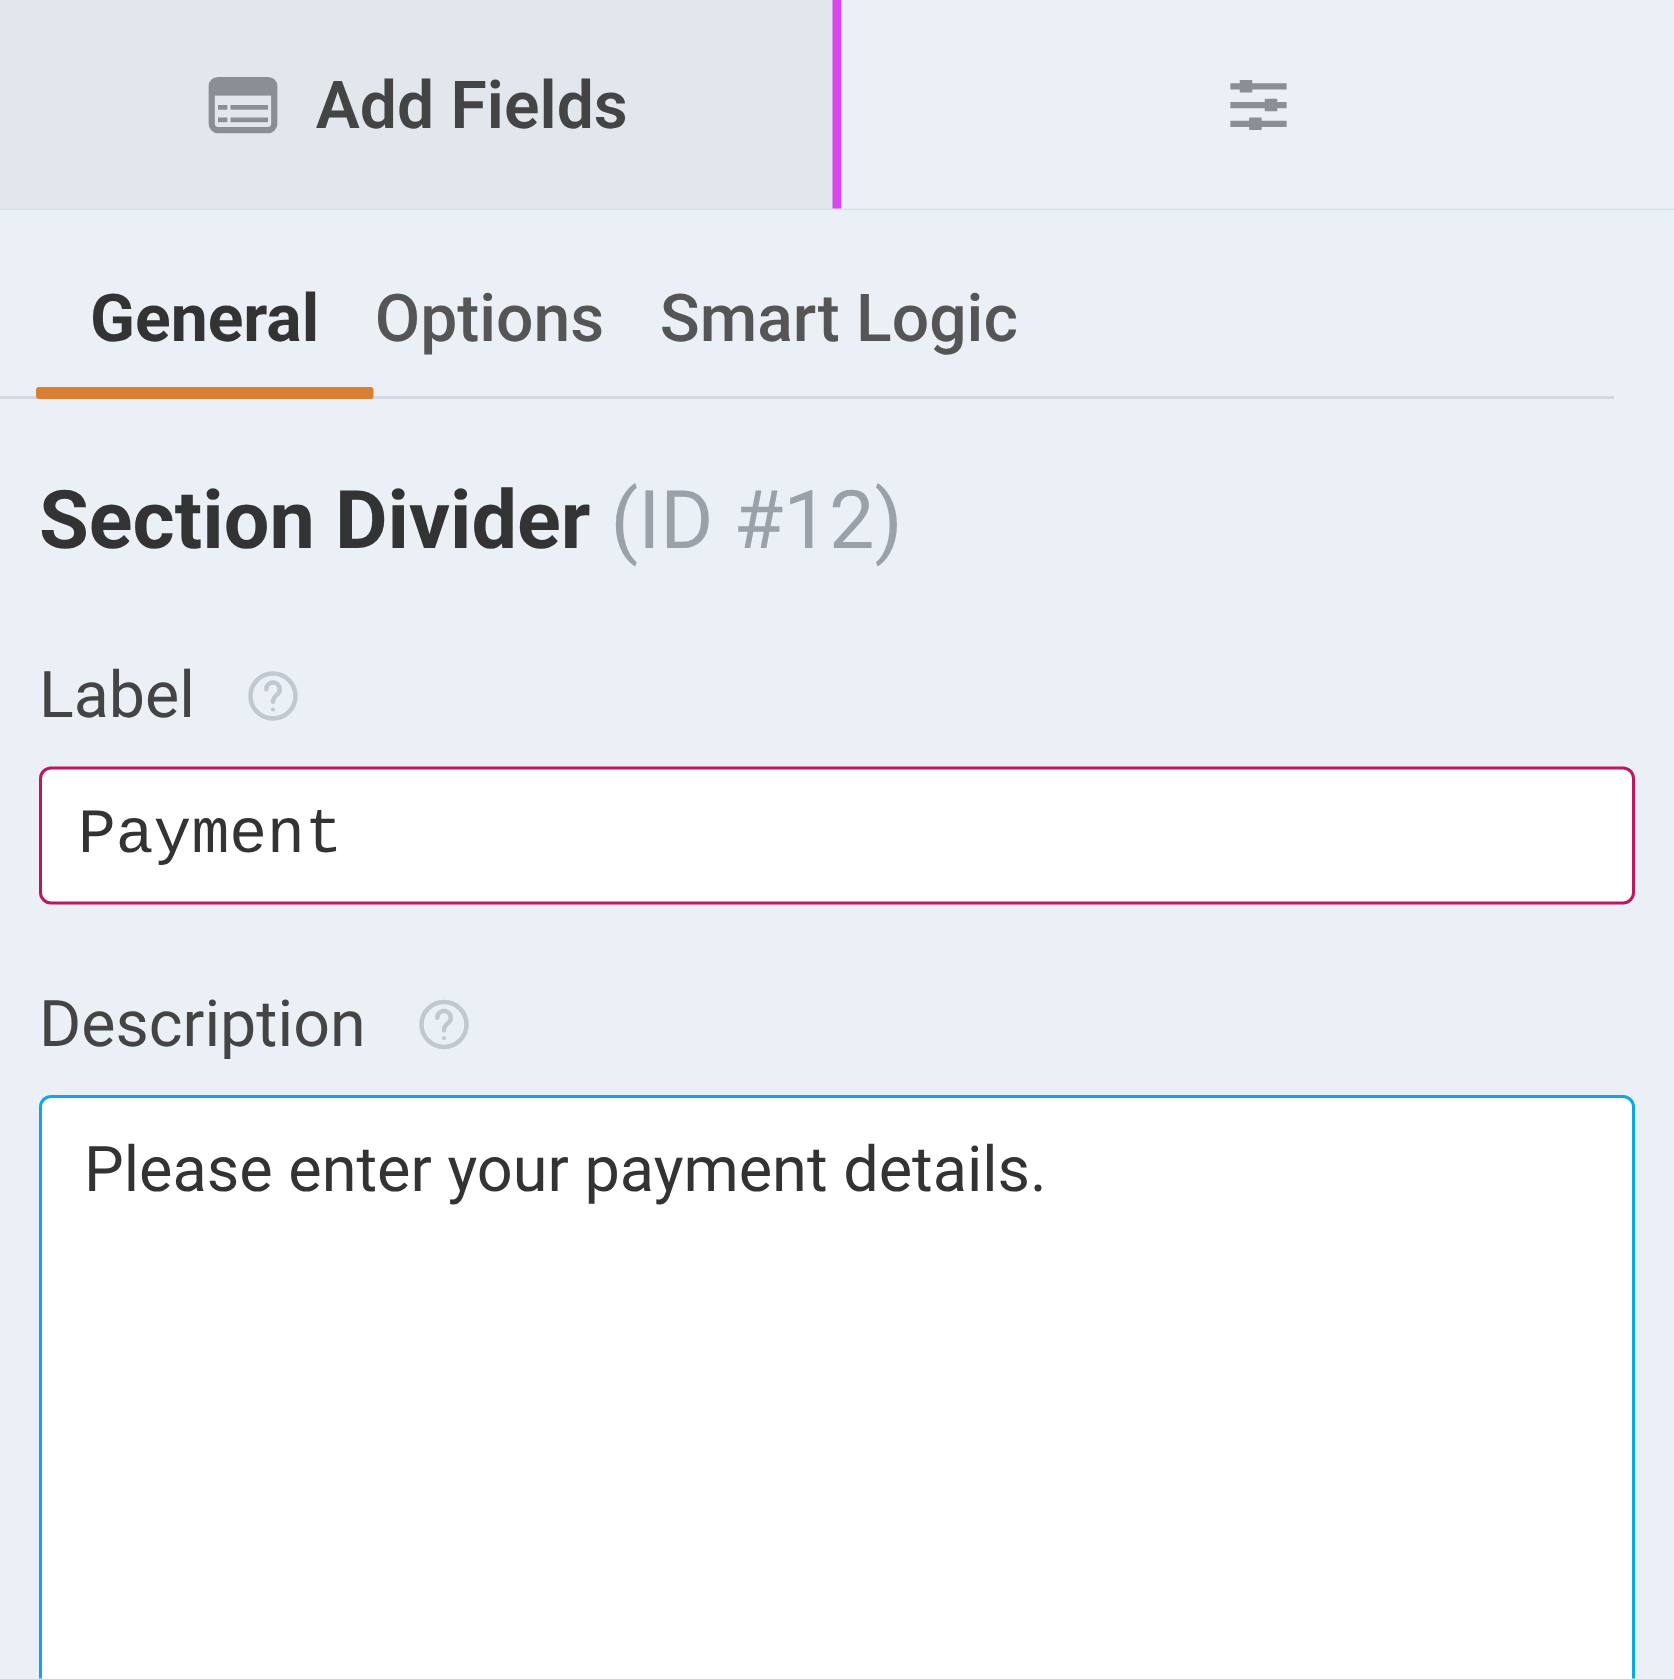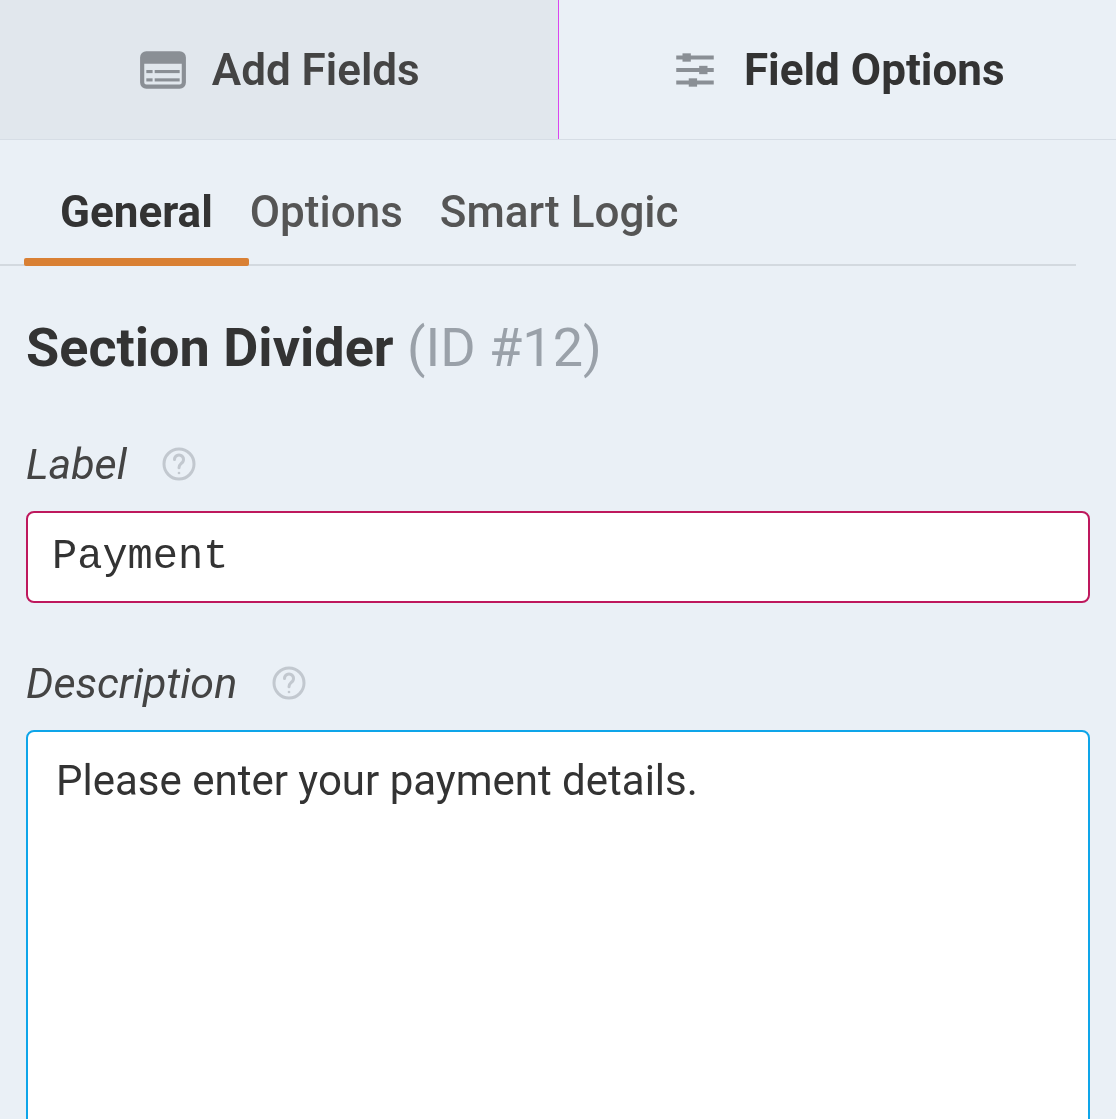--- a/index.html
+++ b/index.html
@@ -25,21 +25,21 @@
       align-items: center;
       justify-content: center;
       gap: 24px;
       font-size: 44px;
       font-weight: 700;
       color: #444;
       cursor: pointer;
     }
     .top-tab.inactive {
       background: #e1e7ed;
-      border-right: 1px solid #d946ef;
+      border-right: 6px solid #d946ef;
       color: #444;
       font-weight: 600;
     }
     .top-tab.active {
       background: #eaf0f6;
       color: #333;
     }
     .icon-svg {
       display: inline-block;
       width: 50px;
@@ -94,21 +94,20 @@
       color: #9aa1a9;
     }
     .field-group {
       margin-bottom: 55px;
     }
     .field-label-row {
       display: flex;
       align-items: center;
       gap: 34px;
       margin-bottom: 22px;
-      font-style: italic;
     }
     .field-label {
       font-size: 43px;
       font-weight: 400;
       color: #444;
     }
     .help-icon {
       width: 36px;
       height: 36px;
       flex-shrink: 0;
@@ -162,21 +161,20 @@
     <span class="icon-svg">
       <svg viewBox="0 0 24 24" width="50" height="50" fill="none" stroke="#8a8f95" stroke-width="2">
         <line x1="3" y1="6" x2="21" y2="6"></line>
         <rect x="6" y="4" width="4" height="4" fill="#8a8f95" stroke="none"></rect>
         <line x1="3" y1="12" x2="21" y2="12"></line>
         <rect x="14" y="10" width="4" height="4" fill="#8a8f95" stroke="none"></rect>
         <line x1="3" y1="18" x2="21" y2="18"></line>
         <rect x="9" y="16" width="4" height="4" fill="#8a8f95" stroke="none"></rect>
       </svg>
     </span>
-    <span>Field Options</span>
   </div>
 </div>
 
 <div class="sub-tabs">
   <div class="sub-tab active">General</div>
   <div class="sub-tab">Options</div>
   <div class="sub-tab">Smart Logic</div>
 </div>
 
 <div class="content">

